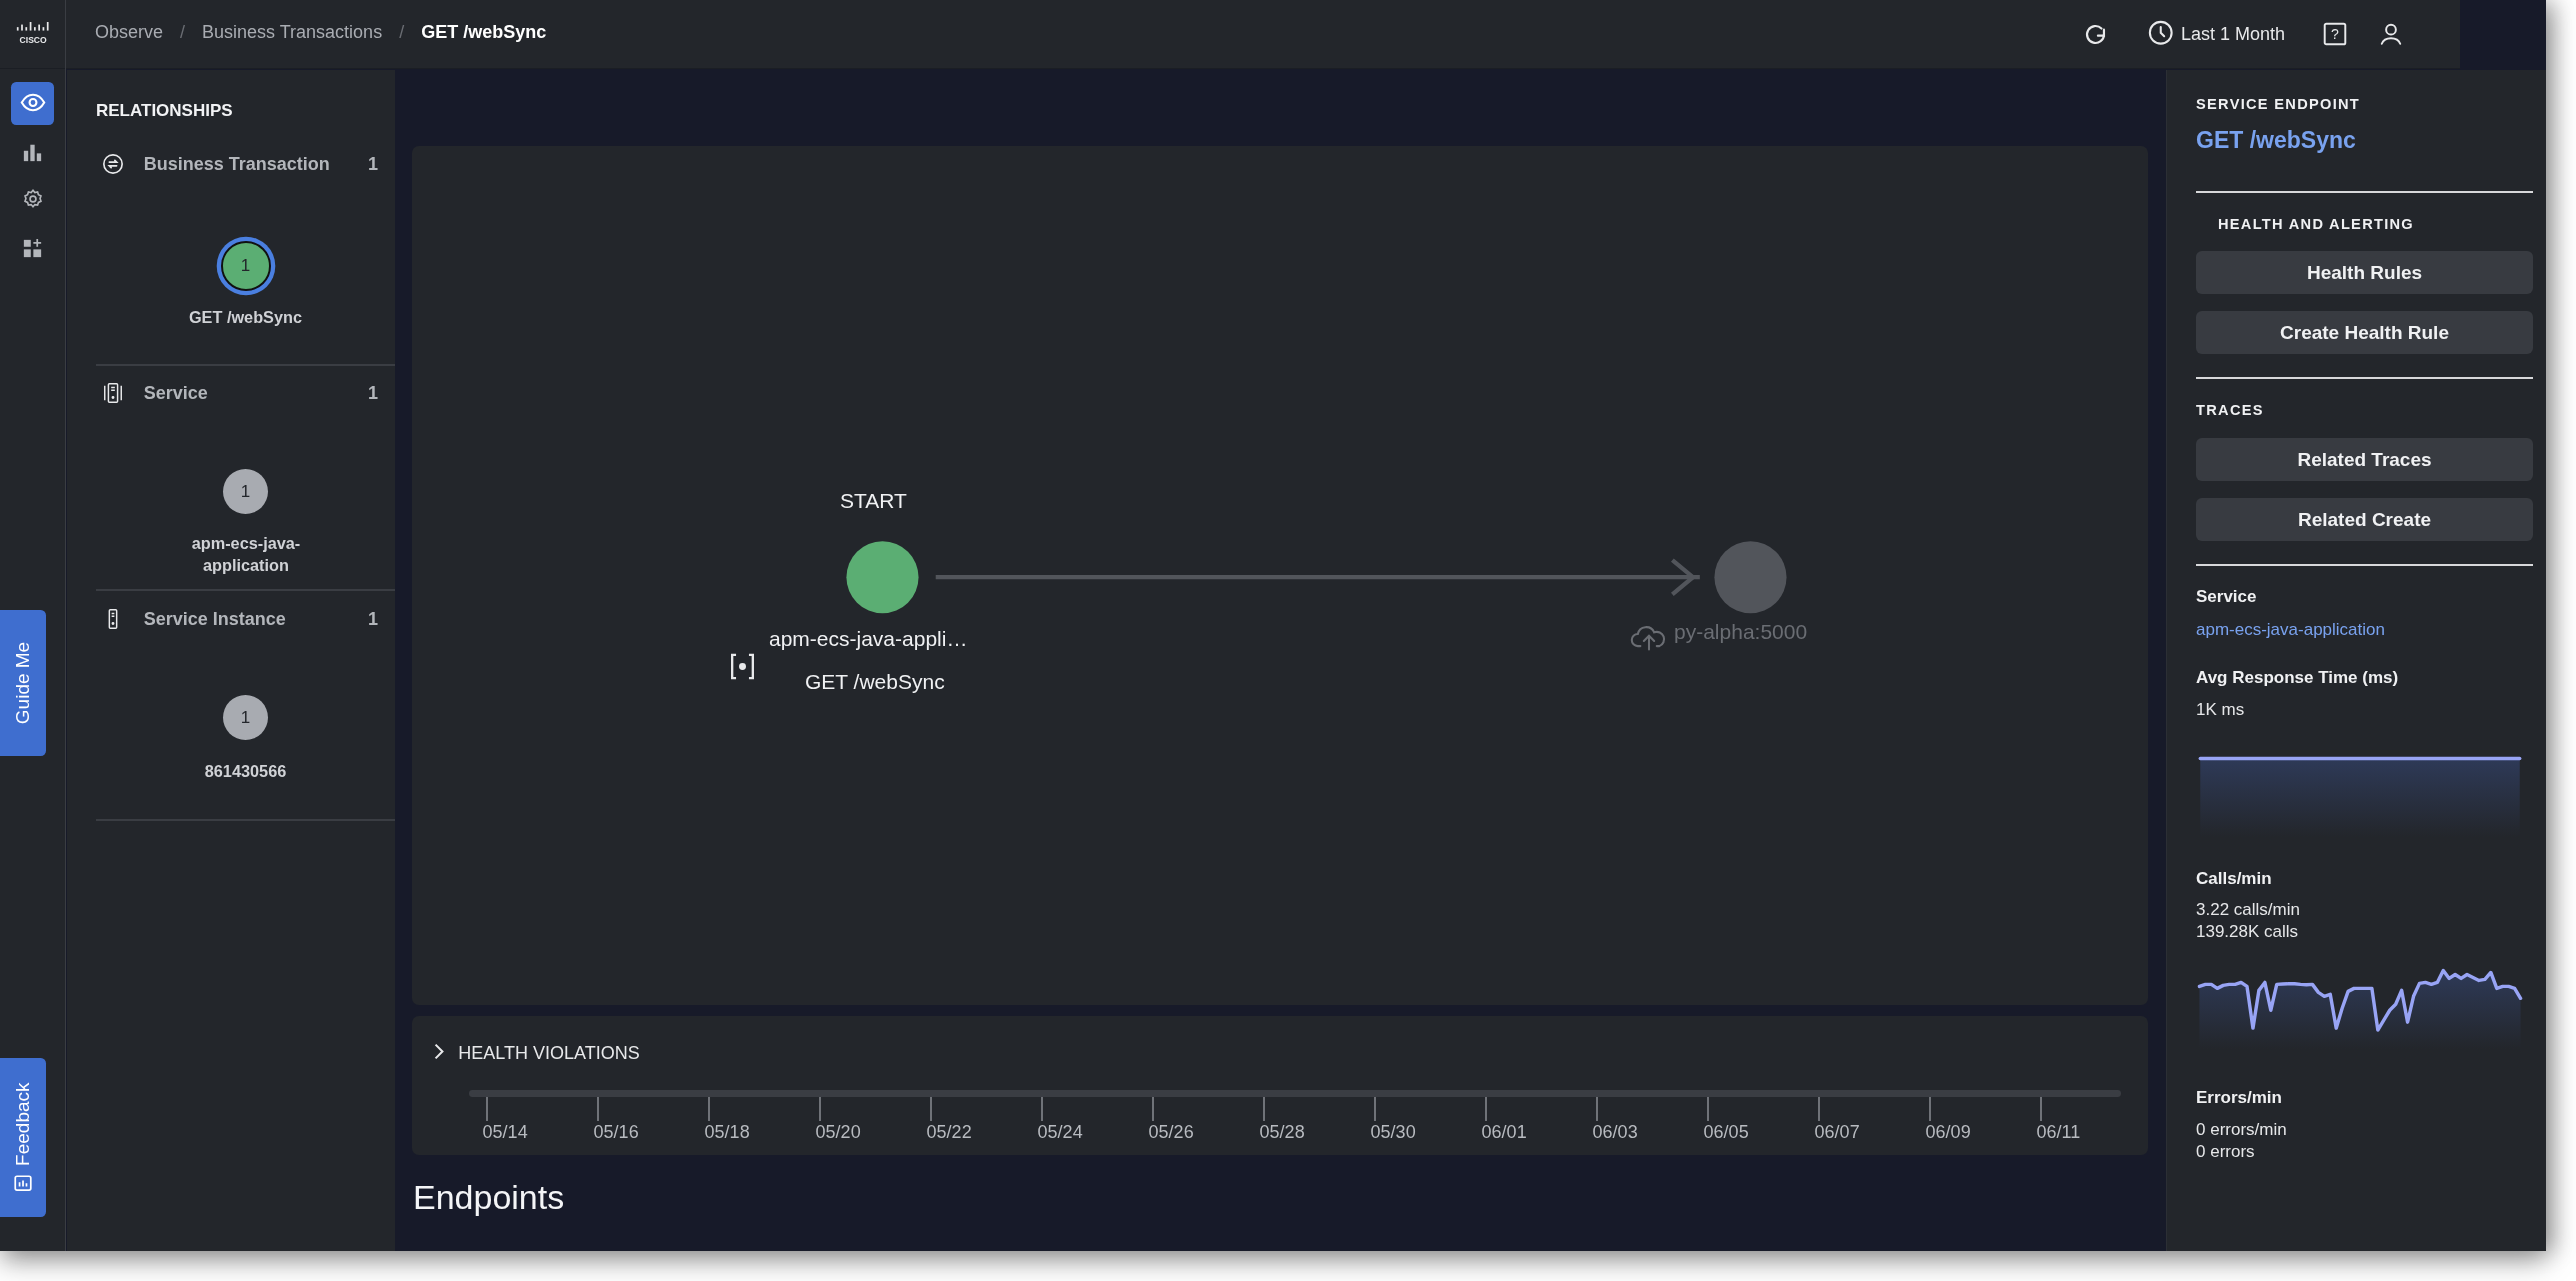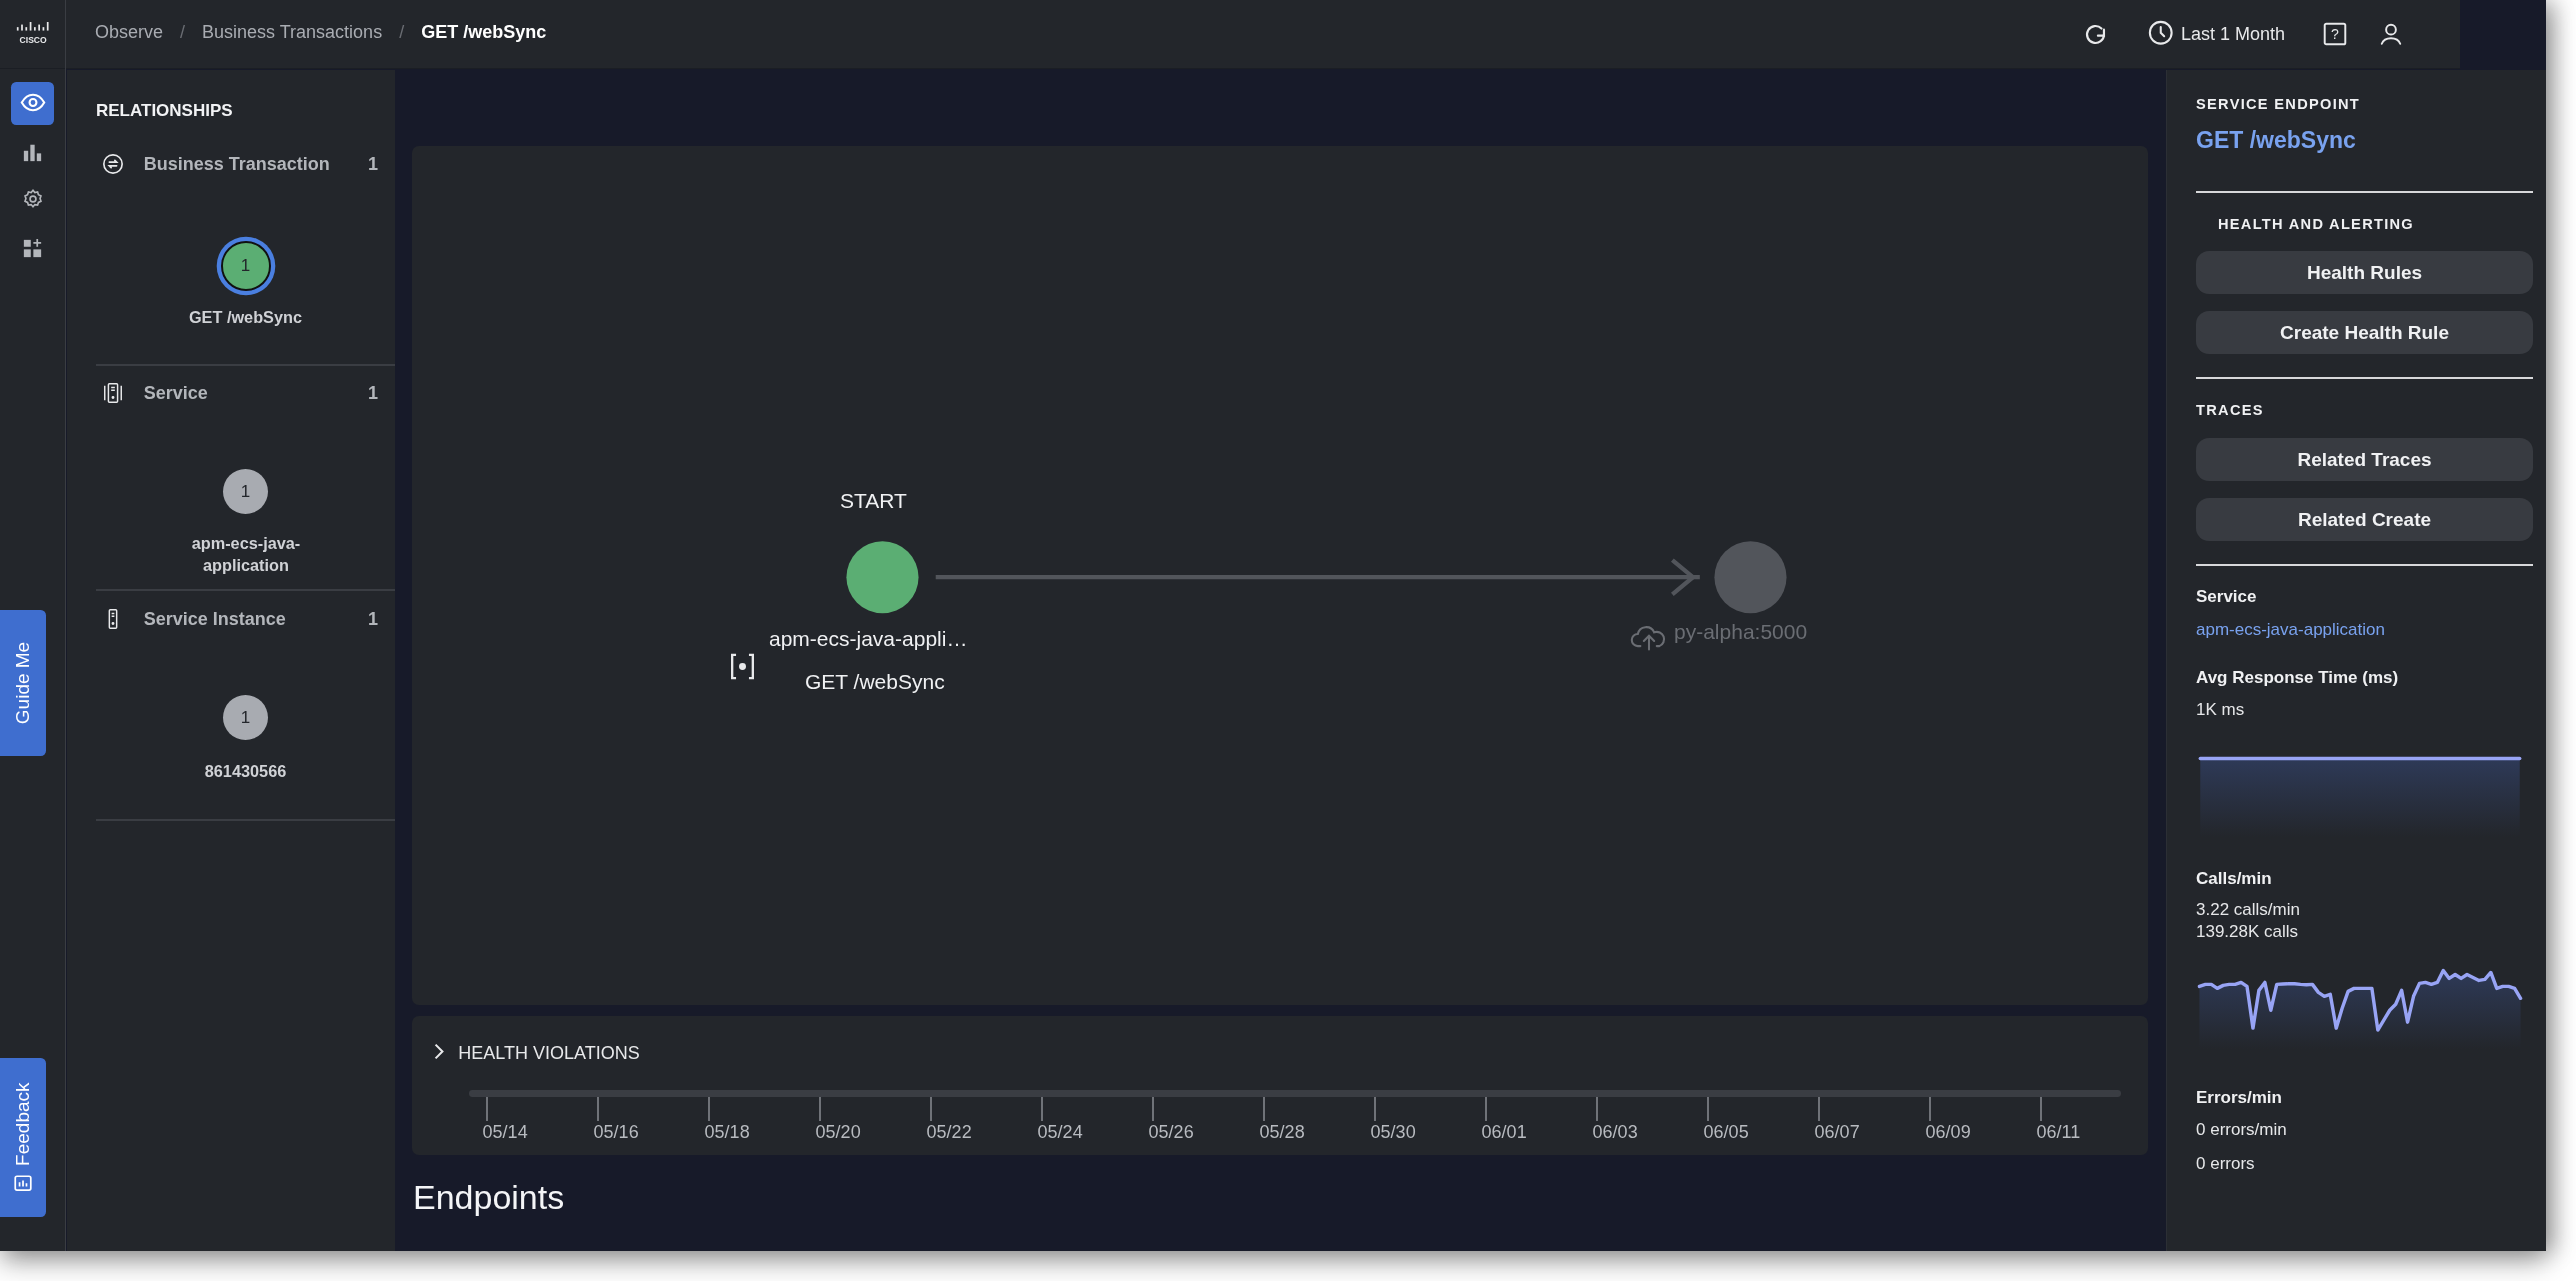--- a/index.html
+++ b/index.html
@@ -73,21 +73,21 @@
   .tick-lbl { position: absolute; top: 106px; font-size: 18px; color: #b8bbc0; transform: translateX(-3.4px); }
   .endpoints { position: absolute; left: 18px; top: 1108px; font-size: 34px; color: #f4f5f7; }
 
   
   .rp { position: absolute; left: 2166px; top: 70px; width: 412px; height: 1181px; background: #23262b; border-left: 0.9px solid #2c2f35; }
   .rp-inner { position: absolute; left: 29px; top: 0; width: 337px; }
   .rp-sec-title { position: absolute; left: 0; font-size: 14.6px; font-weight: bold; letter-spacing: 1.3px; color: #f0f1f3; }
   .rp-link-big { position: absolute; left: 0; font-size: 23px; font-weight: bold; color: #79a2ef; cursor: pointer; }
   .rp-div { position: absolute; left: 0; width: 337px; height: 1.7px; background: #d7d8da; }
   .rp-btn {
-    position: absolute; left: 0; width: 337px; height: 43px; background: #383b41; border-radius: 13px;
+    position: absolute; left: 0; width: 337px; height: 43px; background: #383b41; border-radius: 6px;
     color: #f0f1f3; font-size: 19px; font-weight: bold; display: flex; align-items: center; justify-content: center; cursor: pointer;
   }
   .rp-label { position: absolute; left: 0; font-size: 17px; font-weight: bold; color: #f0f1f3; }
   .rp-val { position: absolute; left: 0; font-size: 17px; color: #e6e7e9; line-height: 21.5px; }
   .rp-link { position: absolute; left: 0; font-size: 17px; color: #79a2ef; cursor: pointer; }
   .spark { position: absolute; left: 0; width: 328px; }
 </style>
 </head>
 <body>
 
@@ -376,17 +376,17 @@
               <stop offset="0%" stop-color="#2e3a58" stop-opacity="1"></stop>
               <stop offset="100%" stop-color="#23262b" stop-opacity="1"></stop>
             </linearGradient>
           </defs>
           <path d="M4,27.15789473684211 L10.925925925925926,24.84210526315789 L17.85185185185185,24.84210526315789 L24.77777777777778,29.473684210526308 L31.703703703703702,25.99999999999999 L38.629629629629626,24.84210526315789 L45.55555555555556,24.84210526315789 L52.48148148148148,22.526315789473685 L59.407407407407405,27.15789473684211 L66.33333333333334,75.78947368421052 L73.25925925925925,31.789473684210524 L80.18518518518519,22.526315789473685 L87.11111111111111,54.94736842105263 L94.03703703703704,24.84210526315789 L100.96296296296296,24.37894736842105 L107.88888888888889,24.147368421052626 L114.81481481481481,24.147368421052626 L121.74074074074075,24.84210526315789 L128.66666666666669,25.305263157894736 L135.59259259259258,24.84210526315789 L142.5185185185185,34.10526315789473 L149.44444444444446,38.73684210526316 L156.37037037037038,36.42105263157895 L163.2962962962963,75.78947368421052 L170.22222222222223,52.63157894736842 L177.14814814814815,32.94736842105263 L184.07407407407408,29.473684210526308 L191,29.473684210526308 L197.92592592592592,29.473684210526308 L204.85185185185185,29.473684210526308 L211.77777777777777,78.10526315789474 L218.7037037037037,66.52631578947368 L225.62962962962962,54.94736842105263 L232.55555555555554,48 L239.4814814814815,31.789473684210524 L246.40740740740742,68.8421052631579 L253.33333333333334,38.73684210526316 L260.25925925925924,23.68421052631578 L267.18518518518516,22.526315789473685 L274.1111111111111,24.84210526315789 L281.037037037037,22.526315789473685 L287.962962962963,8.631578947368425 L294.8888888888889,17.894736842105257 L301.81481481481484,13.263157894736842 L308.74074074074076,17.894736842105257 L315.6666666666667,13.263157894736842 L322.5925925925926,16.736842105263158 L329.51851851851853,20.210526315789465 L336.44444444444446,19.052631578947366 L343.3703703703704,10.947368421052623 L350.2962962962963,29.473684210526308 L357.22222222222223,27.15789473684211 L364.14814814814815,27.15789473684211 L371.0740740740741,29.473684210526308 L378,41.05263157894737 L378,100 L4,100 Z" fill="url(#spark-calls-grad)"></path>
           <polyline points="4,27.15789473684211 10.925925925925926,24.84210526315789 17.85185185185185,24.84210526315789 24.77777777777778,29.473684210526308 31.703703703703702,25.99999999999999 38.629629629629626,24.84210526315789 45.55555555555556,24.84210526315789 52.48148148148148,22.526315789473685 59.407407407407405,27.15789473684211 66.33333333333334,75.78947368421052 73.25925925925925,31.789473684210524 80.18518518518519,22.526315789473685 87.11111111111111,54.94736842105263 94.03703703703704,24.84210526315789 100.96296296296296,24.37894736842105 107.88888888888889,24.147368421052626 114.81481481481481,24.147368421052626 121.74074074074075,24.84210526315789 128.66666666666669,25.305263157894736 135.59259259259258,24.84210526315789 142.5185185185185,34.10526315789473 149.44444444444446,38.73684210526316 156.37037037037038,36.42105263157895 163.2962962962963,75.78947368421052 170.22222222222223,52.63157894736842 177.14814814814815,32.94736842105263 184.07407407407408,29.473684210526308 191,29.473684210526308 197.92592592592592,29.473684210526308 204.85185185185185,29.473684210526308 211.77777777777777,78.10526315789474 218.7037037037037,66.52631578947368 225.62962962962962,54.94736842105263 232.55555555555554,48 239.4814814814815,31.789473684210524 246.40740740740742,68.8421052631579 253.33333333333334,38.73684210526316 260.25925925925924,23.68421052631578 267.18518518518516,22.526315789473685 274.1111111111111,24.84210526315789 281.037037037037,22.526315789473685 287.962962962963,8.631578947368425 294.8888888888889,17.894736842105257 301.81481481481484,13.263157894736842 308.74074074074076,17.894736842105257 315.6666666666667,13.263157894736842 322.5925925925926,16.736842105263158 329.51851851851853,20.210526315789465 336.44444444444446,19.052631578947366 343.3703703703704,10.947368421052623 350.2962962962963,29.473684210526308 357.22222222222223,27.15789473684211 364.14814814814815,27.15789473684211 371.0740740740741,29.473684210526308 378,41.05263157894737" fill="none" stroke="#98a4f5" stroke-width="4" stroke-linejoin="round" stroke-linecap="round"></polyline>
         </svg>
 
       <div class="rp-label" style="top:1018px;">Errors/min</div>
       <div class="rp-val" style="top:1049px;">0 errors/min</div>
-      <div class="rp-val" style="top:1071px;margin-top:12px;">0 errors</div>
+      <div class="rp-val" style="top:1071px;">0 errors</div>
     </div>
   </div>
 </div>
 
 
 </body></html>

